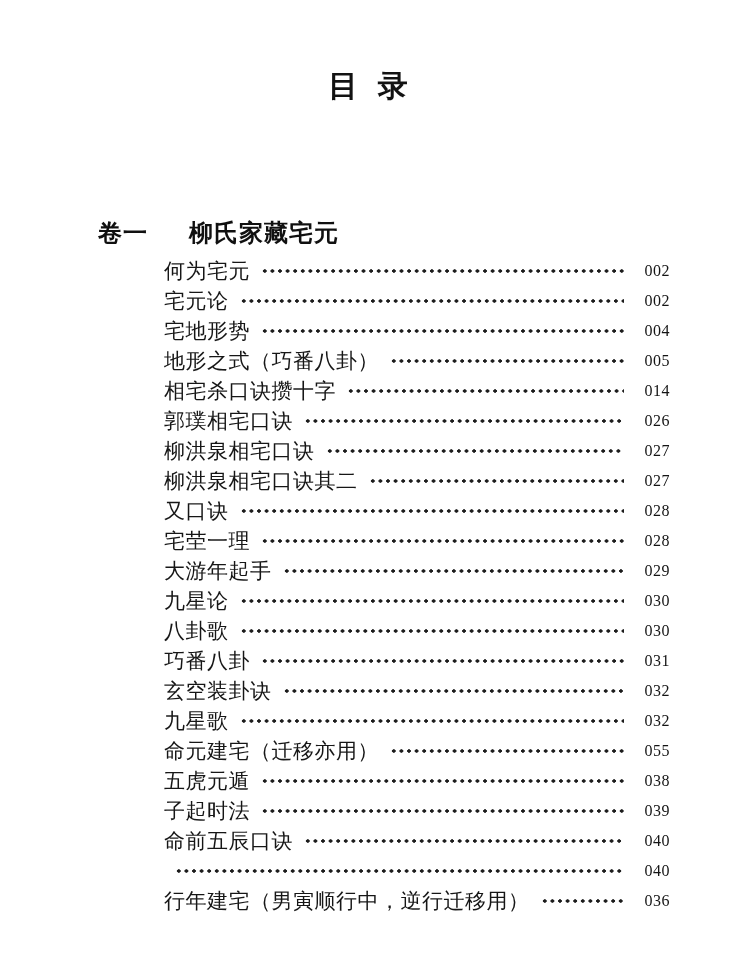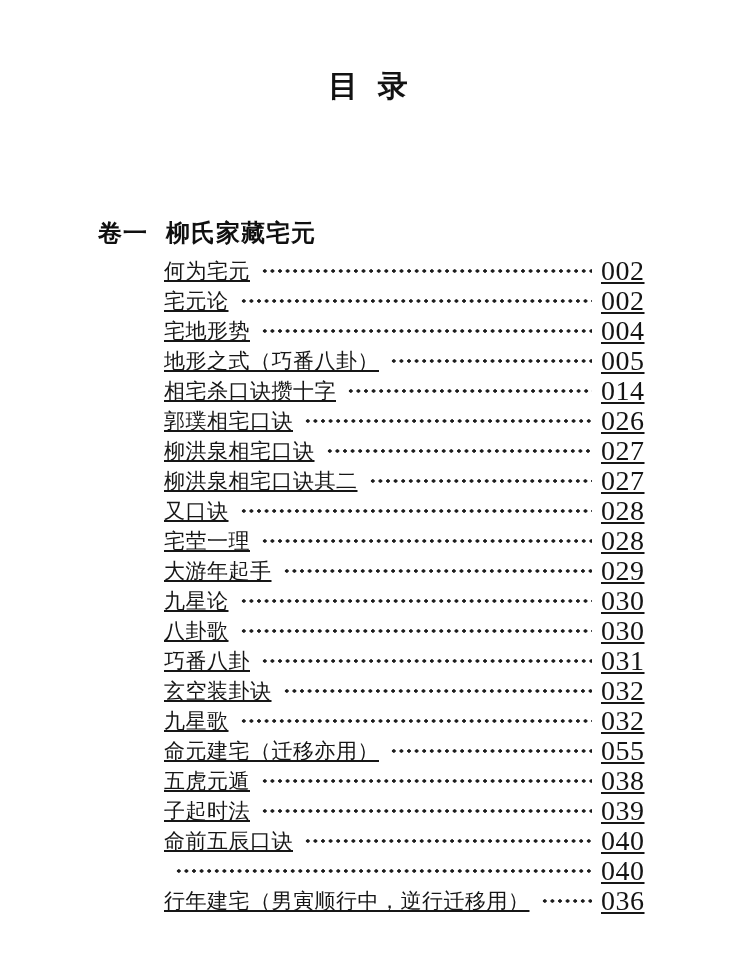--- a/index.html
+++ b/index.html
@@ -34,34 +34,33 @@
     line-height: 38px;
     color: #121212;
   }
 
   
   .section-row {
     margin-top: 113px;
     margin-left: 98px;
     display: flex;
     align-items: baseline;
-    gap: 18px;
+    gap: 41px;
     font-size: 24px;
     font-weight: 700;
     line-height: 30px;
     color: #101010;
     letter-spacing: 1px;
   }
 
   
   .toc {
     margin-top: 8px;
     margin-left: 164px;
-    margin-right: 100px;
-    text-decoration: underline;
+    margin-right: 68px;
   }
 
   .toc-row {
     display: flex;
     align-items: center;
     height: 30px;
     font-size: 21px;
     color: #161616;
   }
 
@@ -80,21 +79,21 @@
     background-repeat: repeat-x;
     background-position: left center;
     min-width: 0;
   }
 
   .toc-page {
     flex: 0 0 auto;
     width: 37px;
     text-align: right;
     font-family: "Liberation Serif", "DejaVu Serif", serif;
-    font-size: 28px;
+    font-size: 16px;
     letter-spacing: 0.5px;
     color: #141414;
   }
 </style>
 </head>
 <body>
 
 <div class="page">
 
   <h1 class="doc-title">目 录</h1>

